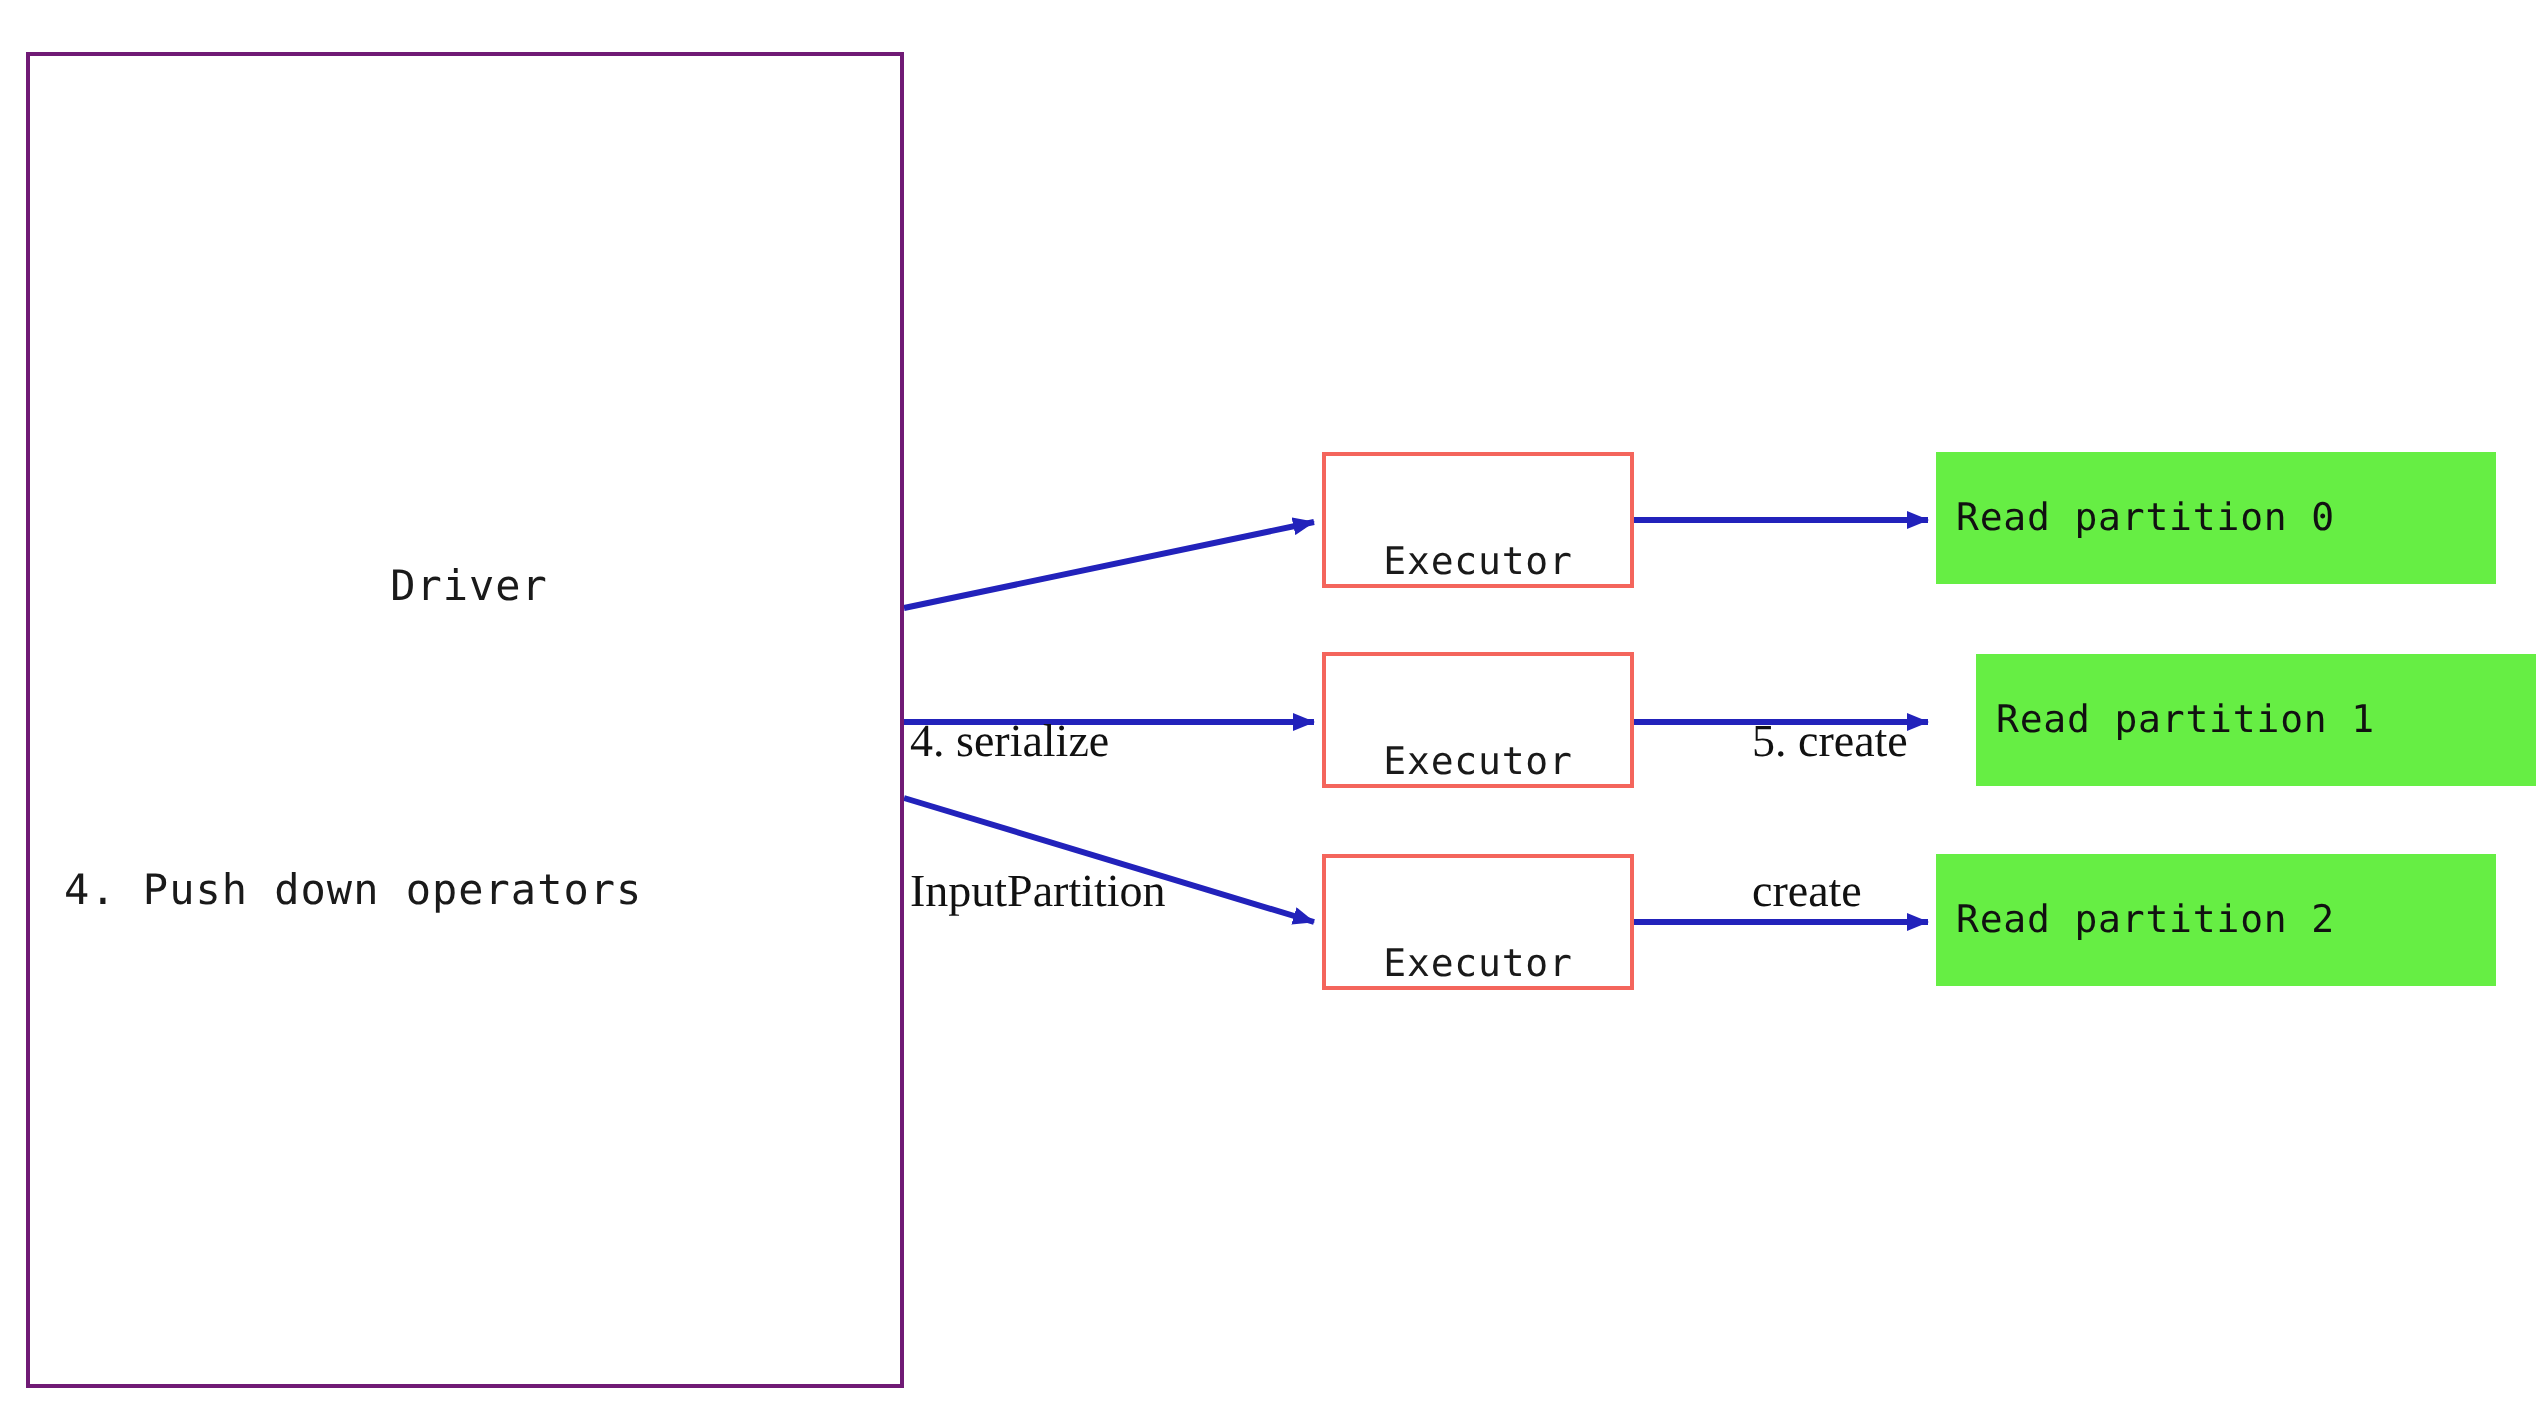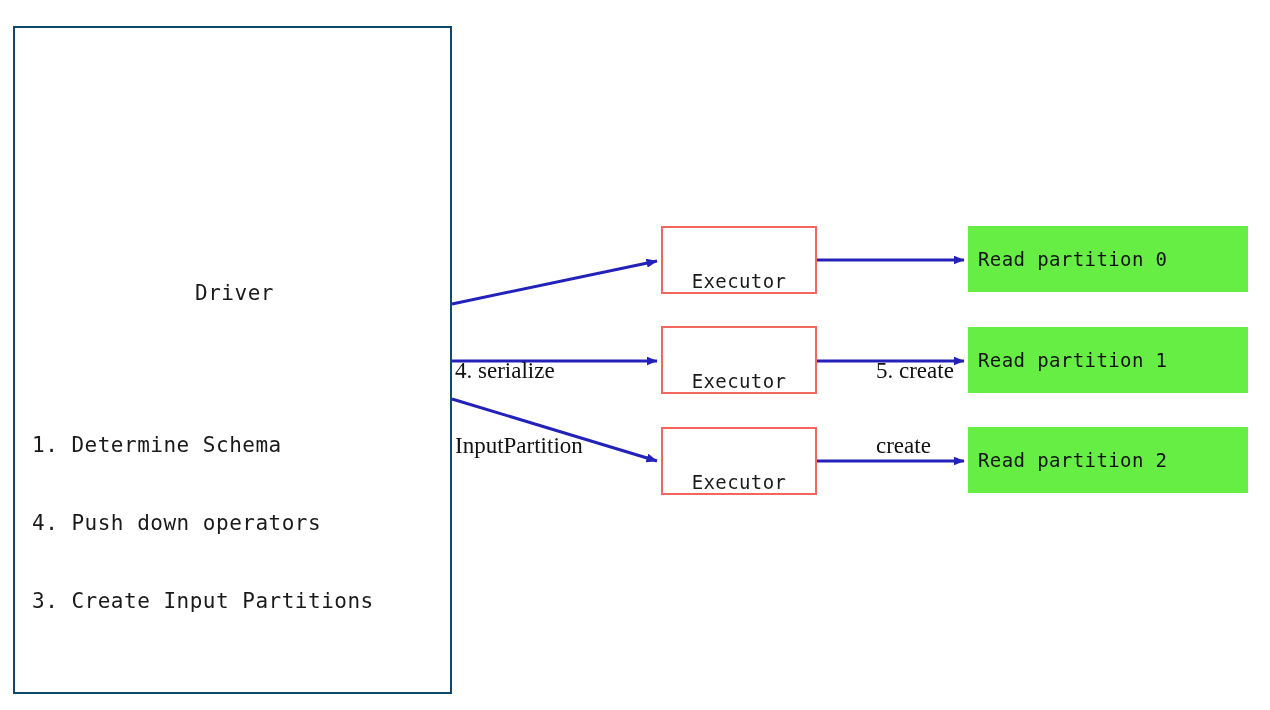--- a/index.html
+++ b/index.html
@@ -16,21 +16,21 @@
     overflow: hidden;
     font-family: "Liberation Sans", sans-serif;
   }
   
   .driver-box {
     position: absolute;
     left: 13px;
     top: 26px;
     width: 439px;
     height: 668px;
-    border: 2px solid #0c4a6e;
+    border: 2px solid #701a75;
     background: #ffffff;
     box-sizing: border-box;
   }
   .driver-title {
     position: absolute;
     left: 0;
     top: 253px;
     width: 439px;
     text-align: center;
     font-family: "DejaVu Sans Mono", "Liberation Mono", monospace;
@@ -88,21 +88,21 @@
   }
   .read-label {
     font-family: "DejaVu Sans Mono", "Liberation Mono", monospace;
     font-size: 19px;
     color: #111111;
     letter-spacing: 0.4px;
     white-space: pre;
     padding-left: 10px;
   }
   .read-0 { top: 226px; }
-  .read-1 { top: 327px; }
+  .read-1 { top: 327px; margin-left: 20px; }
   .read-2 { top: 427px; }
 
   
   .arrow-label {
     position: absolute;
     font-family: "Liberation Serif", "DejaVu Serif", serif;
     font-size: 23px;
     line-height: 25px;
     color: #111111;
     text-align: left;
@@ -150,23 +150,21 @@
     <line x1="817" y1="260" x2="964" y2="260" stroke="#2222bb" stroke-width="3" marker-end="url(#ah)"></line>
 
     <line x1="817" y1="361" x2="964" y2="361" stroke="#2222bb" stroke-width="3" marker-end="url(#ah)"></line>
 
     <line x1="817" y1="461" x2="964" y2="461" stroke="#2222bb" stroke-width="3" marker-end="url(#ah)"></line>
   </svg>
 
   <div class="driver-box">
     <div class="driver-title">Driver</div>
     <div class="driver-list">
-      <div>1. Determine Schema</div>
       <div>4. Push down operators</div>
-      <div>3. Create Input Partitions</div>
     </div>
   </div>
 
   <div class="executor-box exec-0">
     <span class="executor-label">Executor</span>
   </div>
   <div class="executor-box exec-1">
     <span class="executor-label">Executor</span>
   </div>
   <div class="executor-box exec-2">

